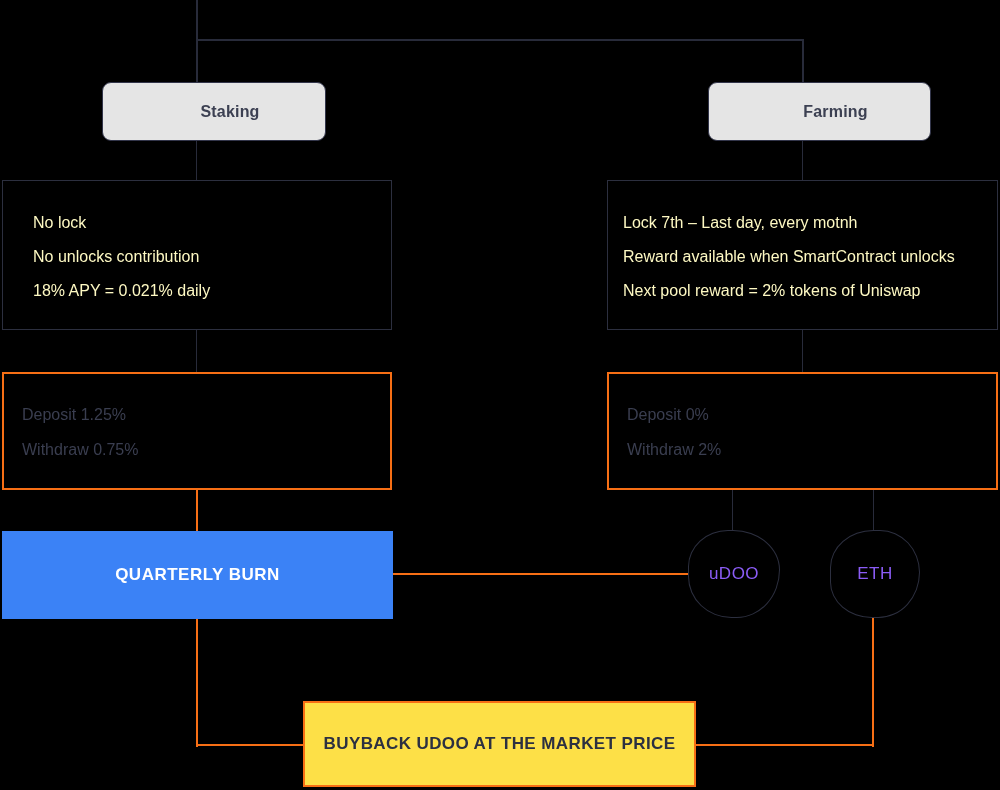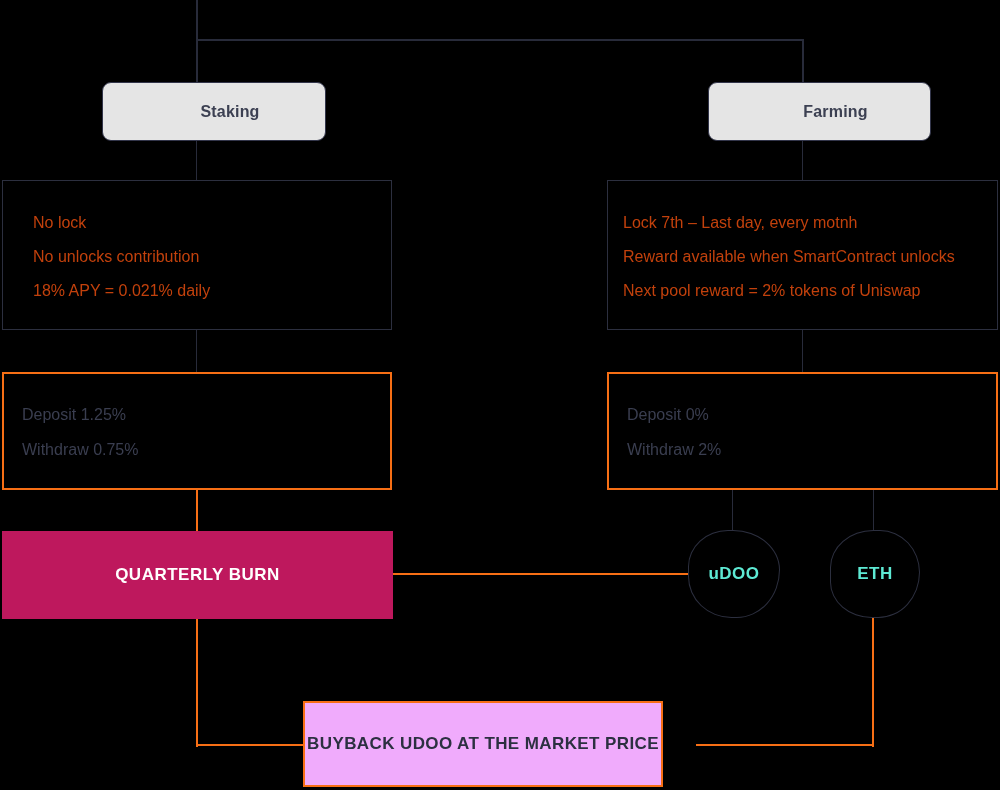--- a/index.html
+++ b/index.html
@@ -14,45 +14,45 @@
   .pill{
     position:absolute;width:190px;height:57px;border:1px solid #32354a;border-radius:9px;
     display:flex;align-items:center;justify-content:center;
     color:#3c4052;font-weight:bold;font-size:16px;letter-spacing:.2px;background:#e5e5e5;padding-left:32px;
   }
   
   .infobox{
     position:absolute;width:390px;height:150px;border:1px solid #2c2f3f;background:#000;
     box-sizing:border-box;padding:25px 20px 0 30px;
   }
-  .infobox .row{line-height:34px;font-size:16px;color:#c2410c;white-space:nowrap;}
+  .infobox .row{line-height:34px;font-size:16px;color:#fef9c3;white-space:nowrap;}
   
   .feebox{
     position:absolute;width:390px;height:118px;border:2px solid #f76f15;background:#000;
     box-sizing:border-box;padding:23px 20px 0 18px;
   }
   .feebox .row{line-height:35px;font-size:16px;color:#3a3e50;white-space:nowrap;}
   
   .burn{
-    position:absolute;left:2px;top:531px;width:391px;height:88px;background:#be185d;
+    position:absolute;left:2px;top:531px;width:391px;height:88px;background:#3b82f6;
     display:flex;align-items:center;justify-content:center;
     color:#ffffff;font-weight:bold;font-size:17px;letter-spacing:.5px;
   }
   
   .token{
     position:absolute;width:92px;height:88px;border:1.5px solid #2c2f3f;background:#000;
     display:flex;align-items:center;justify-content:center;
-    color:#5eead4;font-weight:bold;font-size:17px;letter-spacing:.5px;box-sizing:border-box;
+    color:#8b5cf6;font-weight:normal;font-size:17px;letter-spacing:.5px;box-sizing:border-box;
   }
   .token.udoo{left:688px;top:530px;border-radius:46% 54% 50% 50% / 44% 48% 58% 50%;}
   .token.eth{left:830px;top:530px;width:90px;border-radius:52% 48% 50% 50% / 46% 52% 56% 44%;}
   
   .buyback{
-    position:absolute;left:303px;top:701px;width:360px;height:86px;border:2px solid #f76f15;
-    background:#f0abfc;box-sizing:border-box;
+    position:absolute;left:303px;top:701px;width:393px;height:86px;border:2px solid #f76f15;
+    background:#fde047;box-sizing:border-box;
     display:flex;align-items:center;justify-content:center;
     color:#2c3041;font-weight:bold;font-size:17px;letter-spacing:.4px;white-space:nowrap;
   }
 </style>
 </head>
 <body>
 
 <div class="canvas">
 
   <div class="line" style="left:196px;top:0;width:2px;height:82px;"></div>

